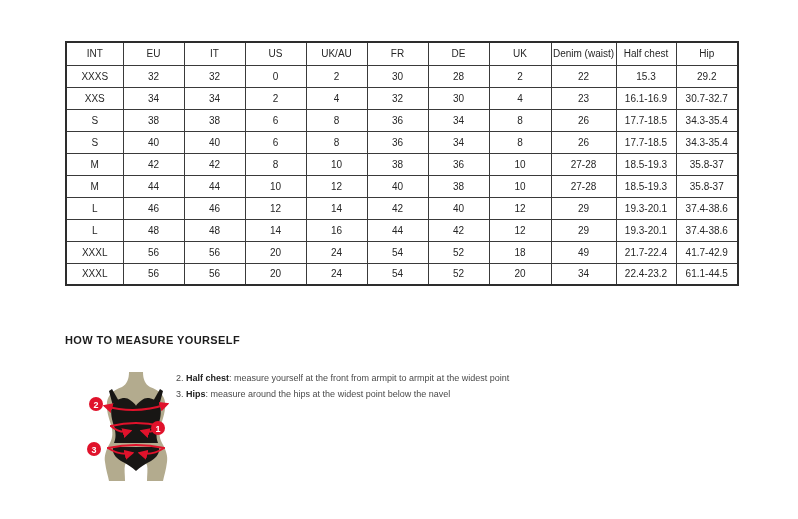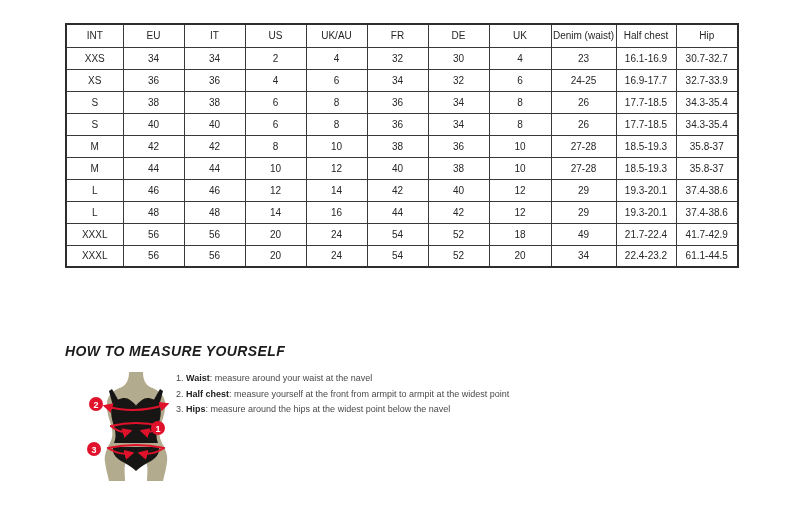--- a/index.html
+++ b/index.html
@@ -1,20 +1,20 @@
 <!DOCTYPE html>
 <html><head>
 <meta charset="utf-8">
 <style>
   * { margin: 0; padding: 0; box-sizing: border-box; }
   html, body { width: 798px; height: 519px; background: #ffffff; overflow: hidden; }
   body { position: relative; font-family: "Liberation Sans", sans-serif; }
 
   
-  .size-table-wrap { position: absolute; left: 65px; top: 23px; }
+  .size-table-wrap { position: absolute; left: 65px; top: 41px; }
   table.size-table {
     border-collapse: collapse;
     table-layout: fixed;
     width: 673px;
     border: 2px solid #2d2d2d;
   }
   table.size-table th, table.size-table td {
     border: 1px solid #3a3a3a;
     text-align: center;
     vertical-align: middle;
@@ -23,24 +23,23 @@
     font-weight: normal;
     padding: 0;
     white-space: nowrap;
     overflow: hidden;
   }
   table.size-table thead tr { height: 23px; }
   table.size-table tbody tr { height: 22px; }
 
   
   .measure-title {
-    position: absolute; left: 65px; top: 343px;
-    font-size: 14px; font-weight: bold; color: #1c1c1c;
+    position: absolute; left: 65px; top: 334px;
+    font-size: 11px; font-weight: bold; color: #1c1c1c;
     letter-spacing: 0.4px;
-    font-style: italic;
   }
   .measure-steps {
     position: absolute; left: 176px; top: 371px;
     list-style: none;
   }
   .measure-steps li {
     font-size: 9px; line-height: 15.5px; color: #4a4a4a;
     white-space: nowrap;
   }
   .measure-steps li b { color: #222222; }
@@ -75,44 +74,44 @@
           <th>FR</th>
           <th>DE</th>
           <th>UK</th>
           <th>Denim (waist)</th>
           <th>Half chest</th>
           <th>Hip</th>
         </tr>
     </thead>
     <tbody id="size-table-body">
         <tr>
+          <td>XXXS</td>
+          <td>32</td>
+          <td>32</td>
+          <td>0</td>
+          <td>2</td>
+          <td>30</td>
+          <td>28</td>
+          <td>2</td>
+          <td>22</td>
+          <td>15.3</td>
+          <td>29.2</td>
+        </tr>
+        <tr>
           <td>XXS</td>
           <td>34</td>
           <td>34</td>
           <td>2</td>
           <td>4</td>
           <td>32</td>
           <td>30</td>
           <td>4</td>
           <td>23</td>
           <td>16.1-16.9</td>
           <td>30.7-32.7</td>
-        </tr>
-        <tr>
-          <td>XS</td>
-          <td>36</td>
-          <td>36</td>
-          <td>4</td>
-          <td>6</td>
-          <td>34</td>
-          <td>32</td>
-          <td>6</td>
-          <td>24-25</td>
-          <td>16.9-17.7</td>
-          <td>32.7-33.9</td>
         </tr>
         <tr>
           <td>S</td>
           <td>38</td>
           <td>38</td>
           <td>6</td>
           <td>8</td>
           <td>36</td>
           <td>34</td>
           <td>8</td>
@@ -276,16 +275,15 @@
       <text x="12" y="35.5" fill="#ffffff">2</text>
       <circle cx="74" cy="56" r="7" fill="#e0122b"></circle>
       <text x="74" y="59.5" fill="#ffffff">1</text>
       <circle cx="10" cy="77" r="7" fill="#e0122b"></circle>
       <text x="10" y="80.5" fill="#ffffff">3</text>
     </g>
   </svg>
 </div>
 
 <ol class="measure-steps">
-  <li><span>1.</span> <b>Waist</b><span>: measure around your waist at the navel</span></li>
   <li><span>2.</span> <b>Half chest</b><span>: measure yourself at the front from armpit to armpit at the widest point</span></li>
   <li><span>3.</span> <b>Hips</b><span>: measure around the hips at the widest point below the navel</span></li>
 </ol>
 
 </body></html>

